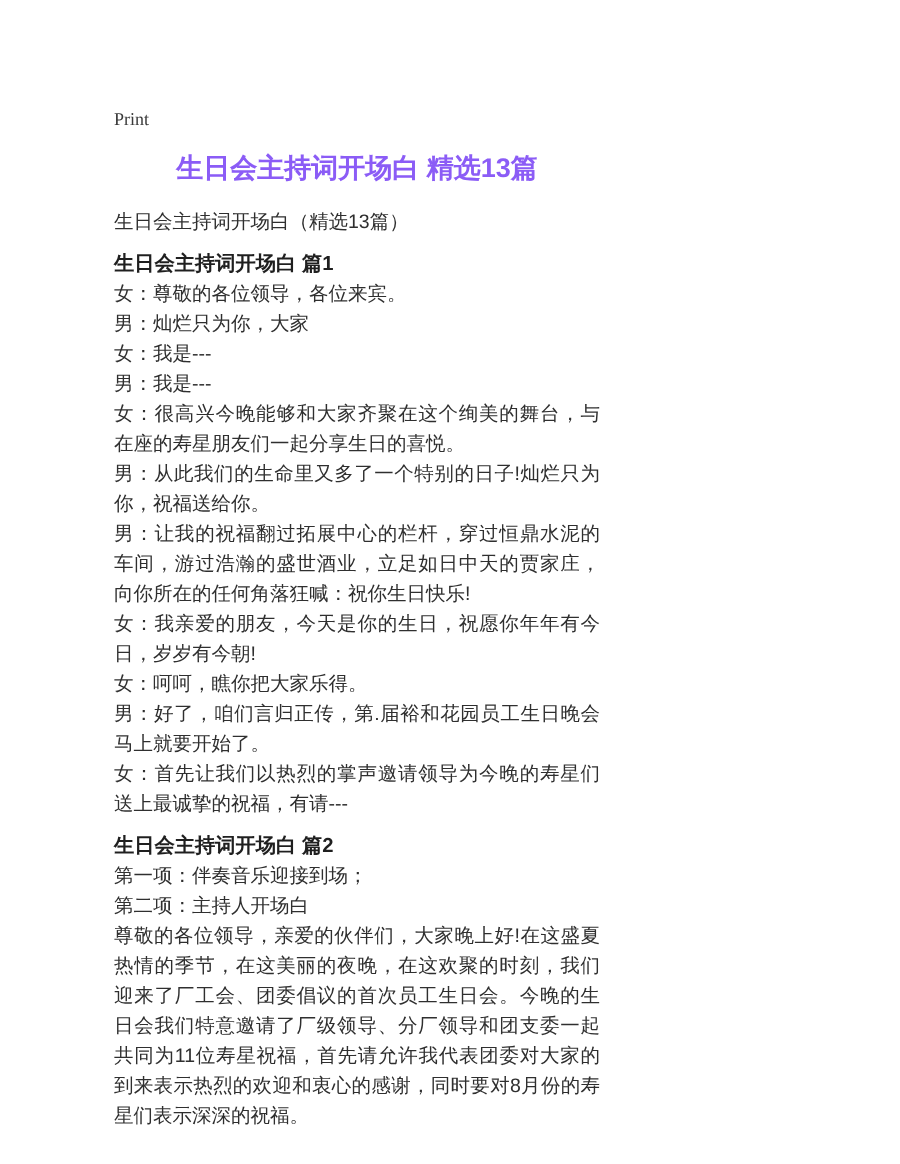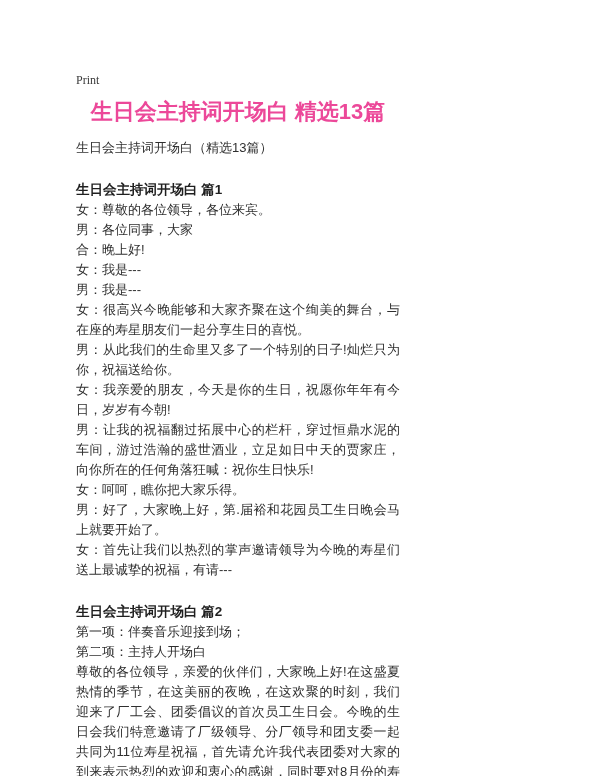--- a/index.html
+++ b/index.html
@@ -20,23 +20,23 @@
   .print-link {
     display: inline-block;
     font-family: "Liberation Serif", "DejaVu Serif", serif;
     font-size: 12px;
     color: #3a3a3a;
     text-decoration: none;
     cursor: pointer;
   }
   .doc-title {
     text-align: center;
-    font-size: 22px;
+    font-size: 18px;
     font-weight: bold;
-    color: #ec4899;
+    color: #8b5cf6;
     margin: 12px 0 0 0;
     line-height: 24px;
   }
   .subtitle {
     font-size: 13px;
     line-height: 20px;
     margin: 3px 0 0 0;
   }
   .section-heading {
     font-size: 13.5px;
@@ -50,48 +50,47 @@
     font-size: 13px;
     line-height: 20px;
     margin: 8px 0 0 0;
     text-align: justify;
   }
   
   .subtitle, .section-heading, .para { margin-top: 8px; padding-top: 0; }
   .doc-body > * { margin-top: 0; }
   .doc-body > *:first-child { margin-top: 14px; }
   .doc-body p, .doc-body h2 { margin-bottom: 0; }
-  .doc-body h2 { margin-top: 22px; }
+  .doc-body h2 { margin-top: 8px; }
 </style>
 </head>
 <body>
 
 <div class="page">
 
   <a class="print-link">Print</a>
 
   <h1 class="doc-title">生日会主持词开场白 精选13篇</h1>
 
   <div class="doc-body">
 
     <p class="subtitle">生日会主持词开场白（精选13篇）</p>
 
     <h2 class="section-heading">生日会主持词开场白 篇1</h2>
 
     <p class="para">女：尊敬的各位领导，各位来宾。</p>
-    <p class="para">男：各位同事，大家</p>
-    <p class="para">合：晚上好!</p>
+    <p class="para">男：灿烂只为你，大家</p>
     <p class="para">女：我是---</p>
     <p class="para">男：我是---</p>
     <p class="para">女：很高兴今晚能够和大家齐聚在这个绚美的舞台，与在座的寿星朋友们一起分享生日的喜悦。</p>
     <p class="para">男：从此我们的生命里又多了一个特别的日子!灿烂只为你，祝福送给你。</p>
+    <p class="para">男：让我的祝福翻过拓展中心的栏杆，穿过恒鼎水泥的车间，游过浩瀚的盛世酒业，立足如日中天的贾家庄，向你所在的任何角落狂喊：祝你生日快乐!</p>
     <p class="para">女：我亲爱的朋友，今天是你的生日，祝愿你年年有今日，岁岁有今朝!</p>
-    <p class="para">男：让我的祝福翻过拓展中心的栏杆，穿过恒鼎水泥的车间，游过浩瀚的盛世酒业，立足如日中天的贾家庄，向你所在的任何角落狂喊：祝你生日快乐!</p>
     <p class="para">女：呵呵，瞧你把大家乐得。</p>
-    <p class="para">男：好了，大家晚上好，第.届裕和花园员工生日晚会马上就要开始了。</p>
+    <p class="para">男：好了，咱们言归正传，第.届裕和花园员工生日晚会马上就要开始了。</p>
     <p class="para">女：首先让我们以热烈的掌声邀请领导为今晚的寿星们送上最诚挚的祝福，有请---</p>
 
     <h2 class="section-heading">生日会主持词开场白 篇2</h2>
 
     <p class="para">第一项：伴奏音乐迎接到场；</p>
     <p class="para">第二项：主持人开场白</p>
     <p class="para">尊敬的各位领导，亲爱的伙伴们，大家晚上好!在这盛夏热情的季节，在这美丽的夜晚，在这欢聚的时刻，我们迎来了厂工会、团委倡议的首次员工生日会。今晚的生日会我们特意邀请了厂级领导、分厂领导和团支委一起共同为11位寿星祝福，首先请允许我代表团委对大家的到来表示热烈的欢迎和衷心的感谢，同时要对8月份的寿星们表示深深的祝福。</p>
 
   </div>
 </div>

